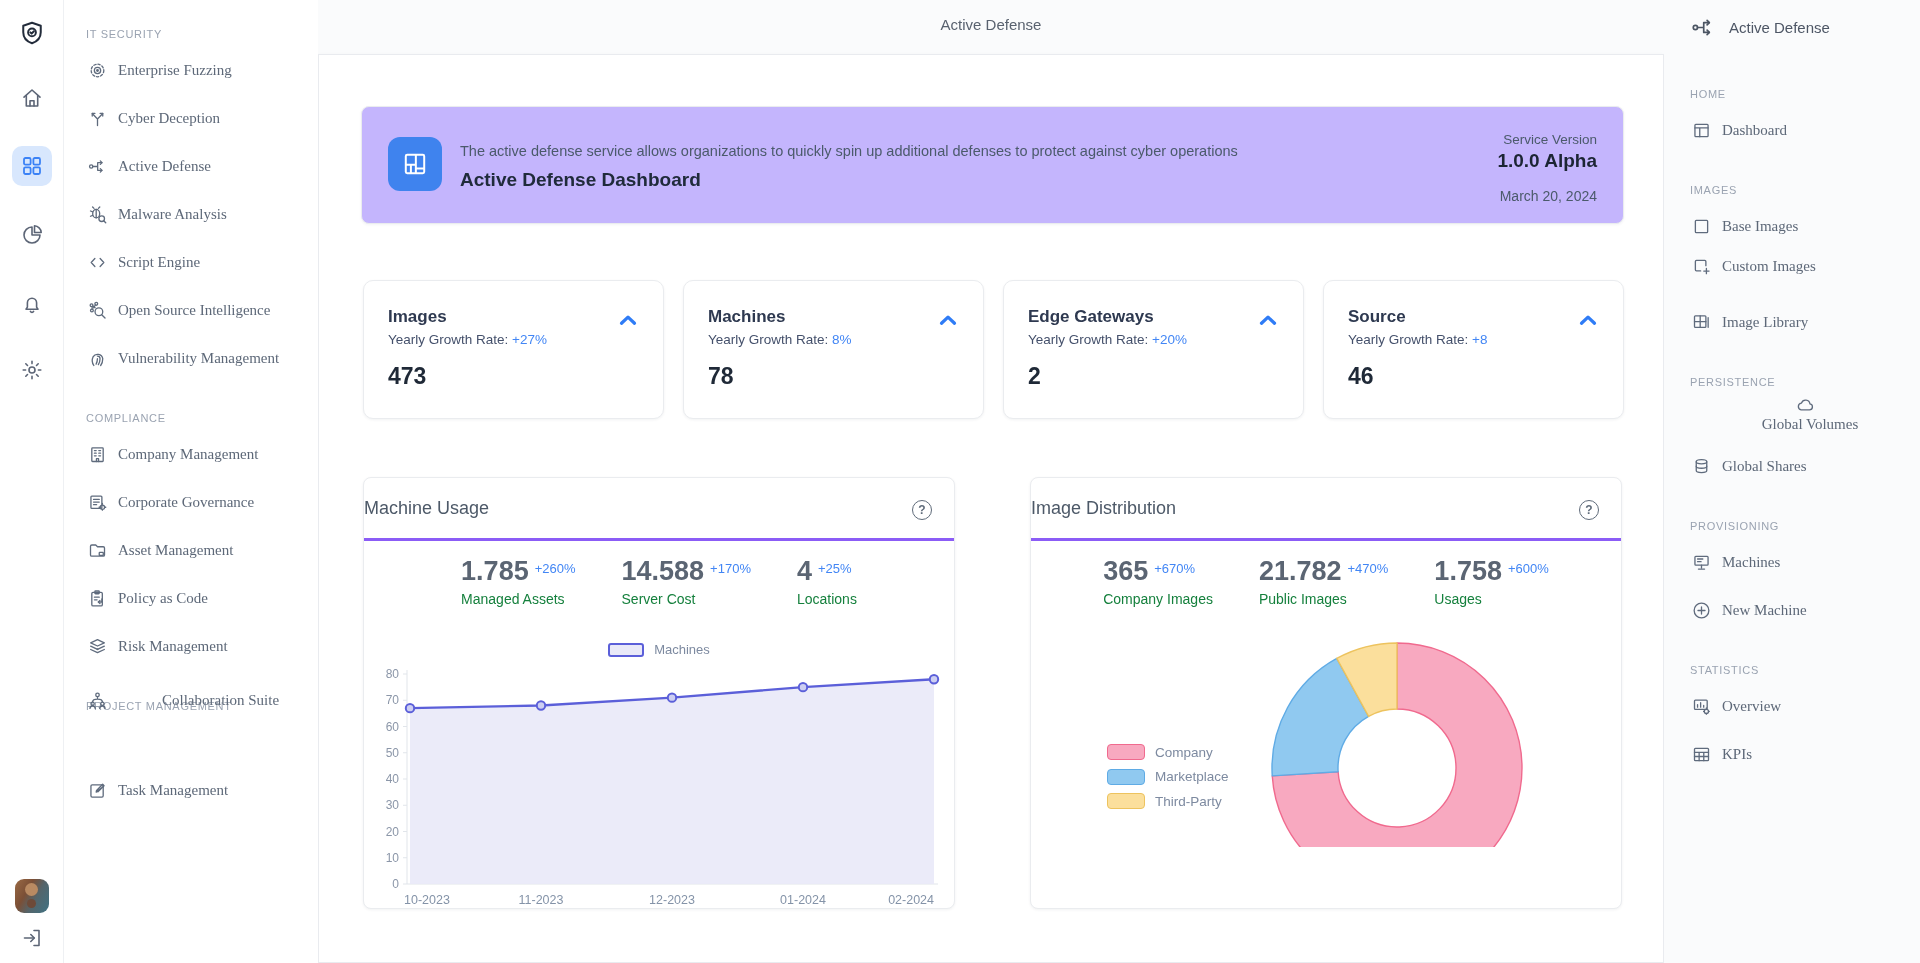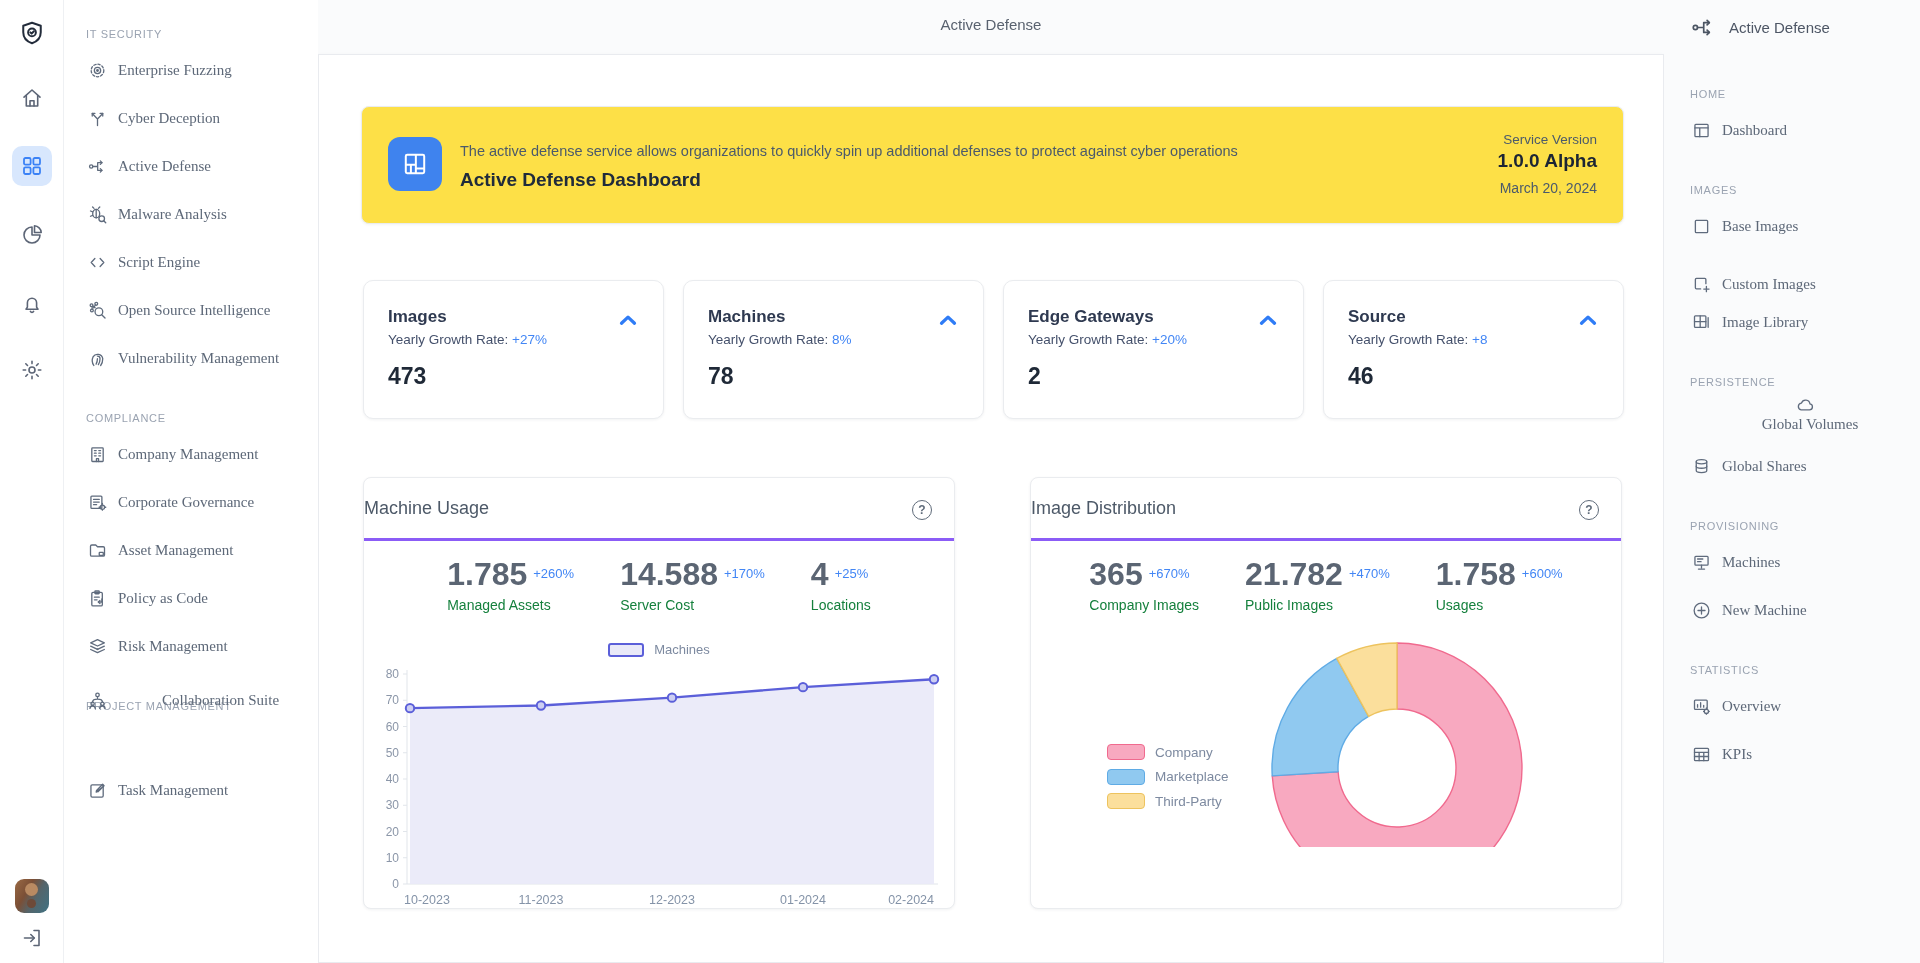--- a/index.html
+++ b/index.html
@@ -30,44 +30,44 @@
   .rightbar .nav-item { padding-left:26px; }
   .rb-header { position:absolute; left:26px; top:14px; display:flex; align-items:center; color:#4d5665; }
   .rb-header .nic { width:27px; height:27px; color:#4b5563; }
   .rb-header .hlb { margin-left:12px; font-size:15px; }
 
   
   .top-title { position:absolute; left:318px; top:16px; width:1346px; text-align:center; font-size:15px; color:#59626f; }
   .panel { position:absolute; left:318px; top:54px; width:1346px; height:909px; background:#ffffff; border:1px solid #e9ebef; box-shadow:0 1px 4px rgba(25,35,55,.04); }
 
   
-  .info-card { position:absolute; left:42px; top:51px; width:1263px; height:118px; background:#fde047; border:1px solid #eaecef; border-radius:8px; box-shadow:0 1px 3px rgba(25,35,55,.05); }
+  .info-card { position:absolute; left:42px; top:51px; width:1263px; height:118px; background:#c4b5fd; border:1px solid #eaecef; border-radius:8px; box-shadow:0 1px 3px rgba(25,35,55,.05); }
   .info-icon { position:absolute; left:26px; top:30px; width:54px; height:54px; border-radius:12px; background:#3f83ee; display:flex; align-items:center; justify-content:center; color:#fff; }
   .info-desc { position:absolute; left:98px; top:36px; font-size:14.5px; color:#4b5a6b; }
   .info-title { position:absolute; left:98px; top:62px; font-size:19px; font-weight:bold; color:#202b3b; }
   .info-right { position:absolute; right:26px; top:25px; text-align:right; }
   .iv-label { font-size:13.5px; color:#4b5a6b; }
   .iv-version { font-size:19px; font-weight:bold; color:#1c2534; margin-top:3px; }
-  .iv-date { font-size:14px; color:#4b5a6b; margin-top:8px; }
+  .iv-date { font-size:14px; color:#4b5a6b; margin-top:16px; }
 
   
   .stat-card { position:absolute; top:225px; width:301px; height:139px; background:#fff; border:1px solid #eaecef; border-radius:10px; box-shadow:0 1px 3px rgba(25,35,55,.06); padding:26px 24px; }
   .sc-title { font-size:17px; font-weight:bold; color:#2e3950; }
   .sc-growth { font-size:13.5px; color:#44506b; margin-top:5px; }
   .sc-growth b { color:#4286f5; font-weight:normal;margin-top:11px; }
   .sc-value { font-size:23px; font-weight:bold; color:#1f2937; margin-top:16px; }
   .sc-chevron { position:absolute; right:22px; top:26px; width:26px; height:26px; color:#2f7cf6; cursor:pointer; }
 
   
   .chart-card { position:absolute; top:422px; width:592px; height:432px; background:#fff; border:1px solid #eaecef; border-radius:8px; box-shadow:0 1px 3px rgba(25,35,55,.06); }
   .chart-header { position:relative; height:63px; border-bottom:3px solid #8b5cf6; display:flex; align-items:center; justify-content:flex-start; }
   .chart-title { font-size:18px; color:#4d5968; }
   .help-icon { position:absolute; right:22px; top:22px; width:20px; height:20px; border:1.5px solid #5f6b7a; border-radius:50%; color:#5f6b7a; font-size:12px; font-weight:bold; display:flex; align-items:center; justify-content:center; cursor:pointer; }
   .chart-stats { display:flex; justify-content:center; gap:46px; margin-top:15px; }
-  .cstat .cv { font-size:32px; font-weight:bold; color:#5b6573; }
+  .cstat .cv { font-size:27px; font-weight:bold; color:#5b6573; }
   .cstat .cd { font-size:13px; color:#4286f5; margin-left:6px; position:relative; top:-7px; }
   .cstat .cl { font-size:14px; color:#15803d; margin-top:4px; }
 
   .line-legend { position:absolute; left:0; top:164px; width:100%; display:flex; align-items:center; justify-content:center; cursor:pointer; }
   .line-legend .sw { width:36px; height:14px; border:2px solid #5b5fd9; background:#e9e9f8; border-radius:3px; }
   .line-legend .lt { margin-left:10px; font-size:13px; color:#7d8aa0; }
   .line-svg { position:absolute; left:0; top:186px; }
 
   .donut-svg { position:absolute; left:0; top:0; }
   .donut-legend { position:absolute; left:76px; top:262px; }
@@ -458,21 +458,21 @@
         </div>
         <div class="nav-label" style="top: 178px;">IMAGES</div>
         <div class="nav-item" style="top: 202px;">
           <span class="nic">
             <svg viewBox="0 0 24 24" width="21" height="21" fill="none" stroke="currentColor" stroke-width="1.5" stroke-linecap="round" stroke-linejoin="round">
               <rect x="5" y="5" width="14" height="14" rx="1"></rect>
             </svg>
           </span>
           <span class="nlb">Base Images</span>
         </div>
-        <div class="nav-item" style="top: 260px;">
+        <div class="nav-item" style="top: 242px;">
           <span class="nic">
             <svg viewBox="0 0 24 24" width="21" height="21" fill="none" stroke="currentColor" stroke-width="1.5" stroke-linecap="round" stroke-linejoin="round">
               <path d="M17 11V6.2A1.2 1.2 0 0 0 15.8 5H6.2A1.2 1.2 0 0 0 5 6.2v9.6A1.2 1.2 0 0 0 6.2 17H11"></path>
               <path d="M17.6 14.2v6 M14.6 17.2h6"></path>
             </svg>
           </span>
           <span class="nlb">Custom Images</span>
         </div>
         <div class="nav-item" style="top: 298px;">
           <span class="nic">

